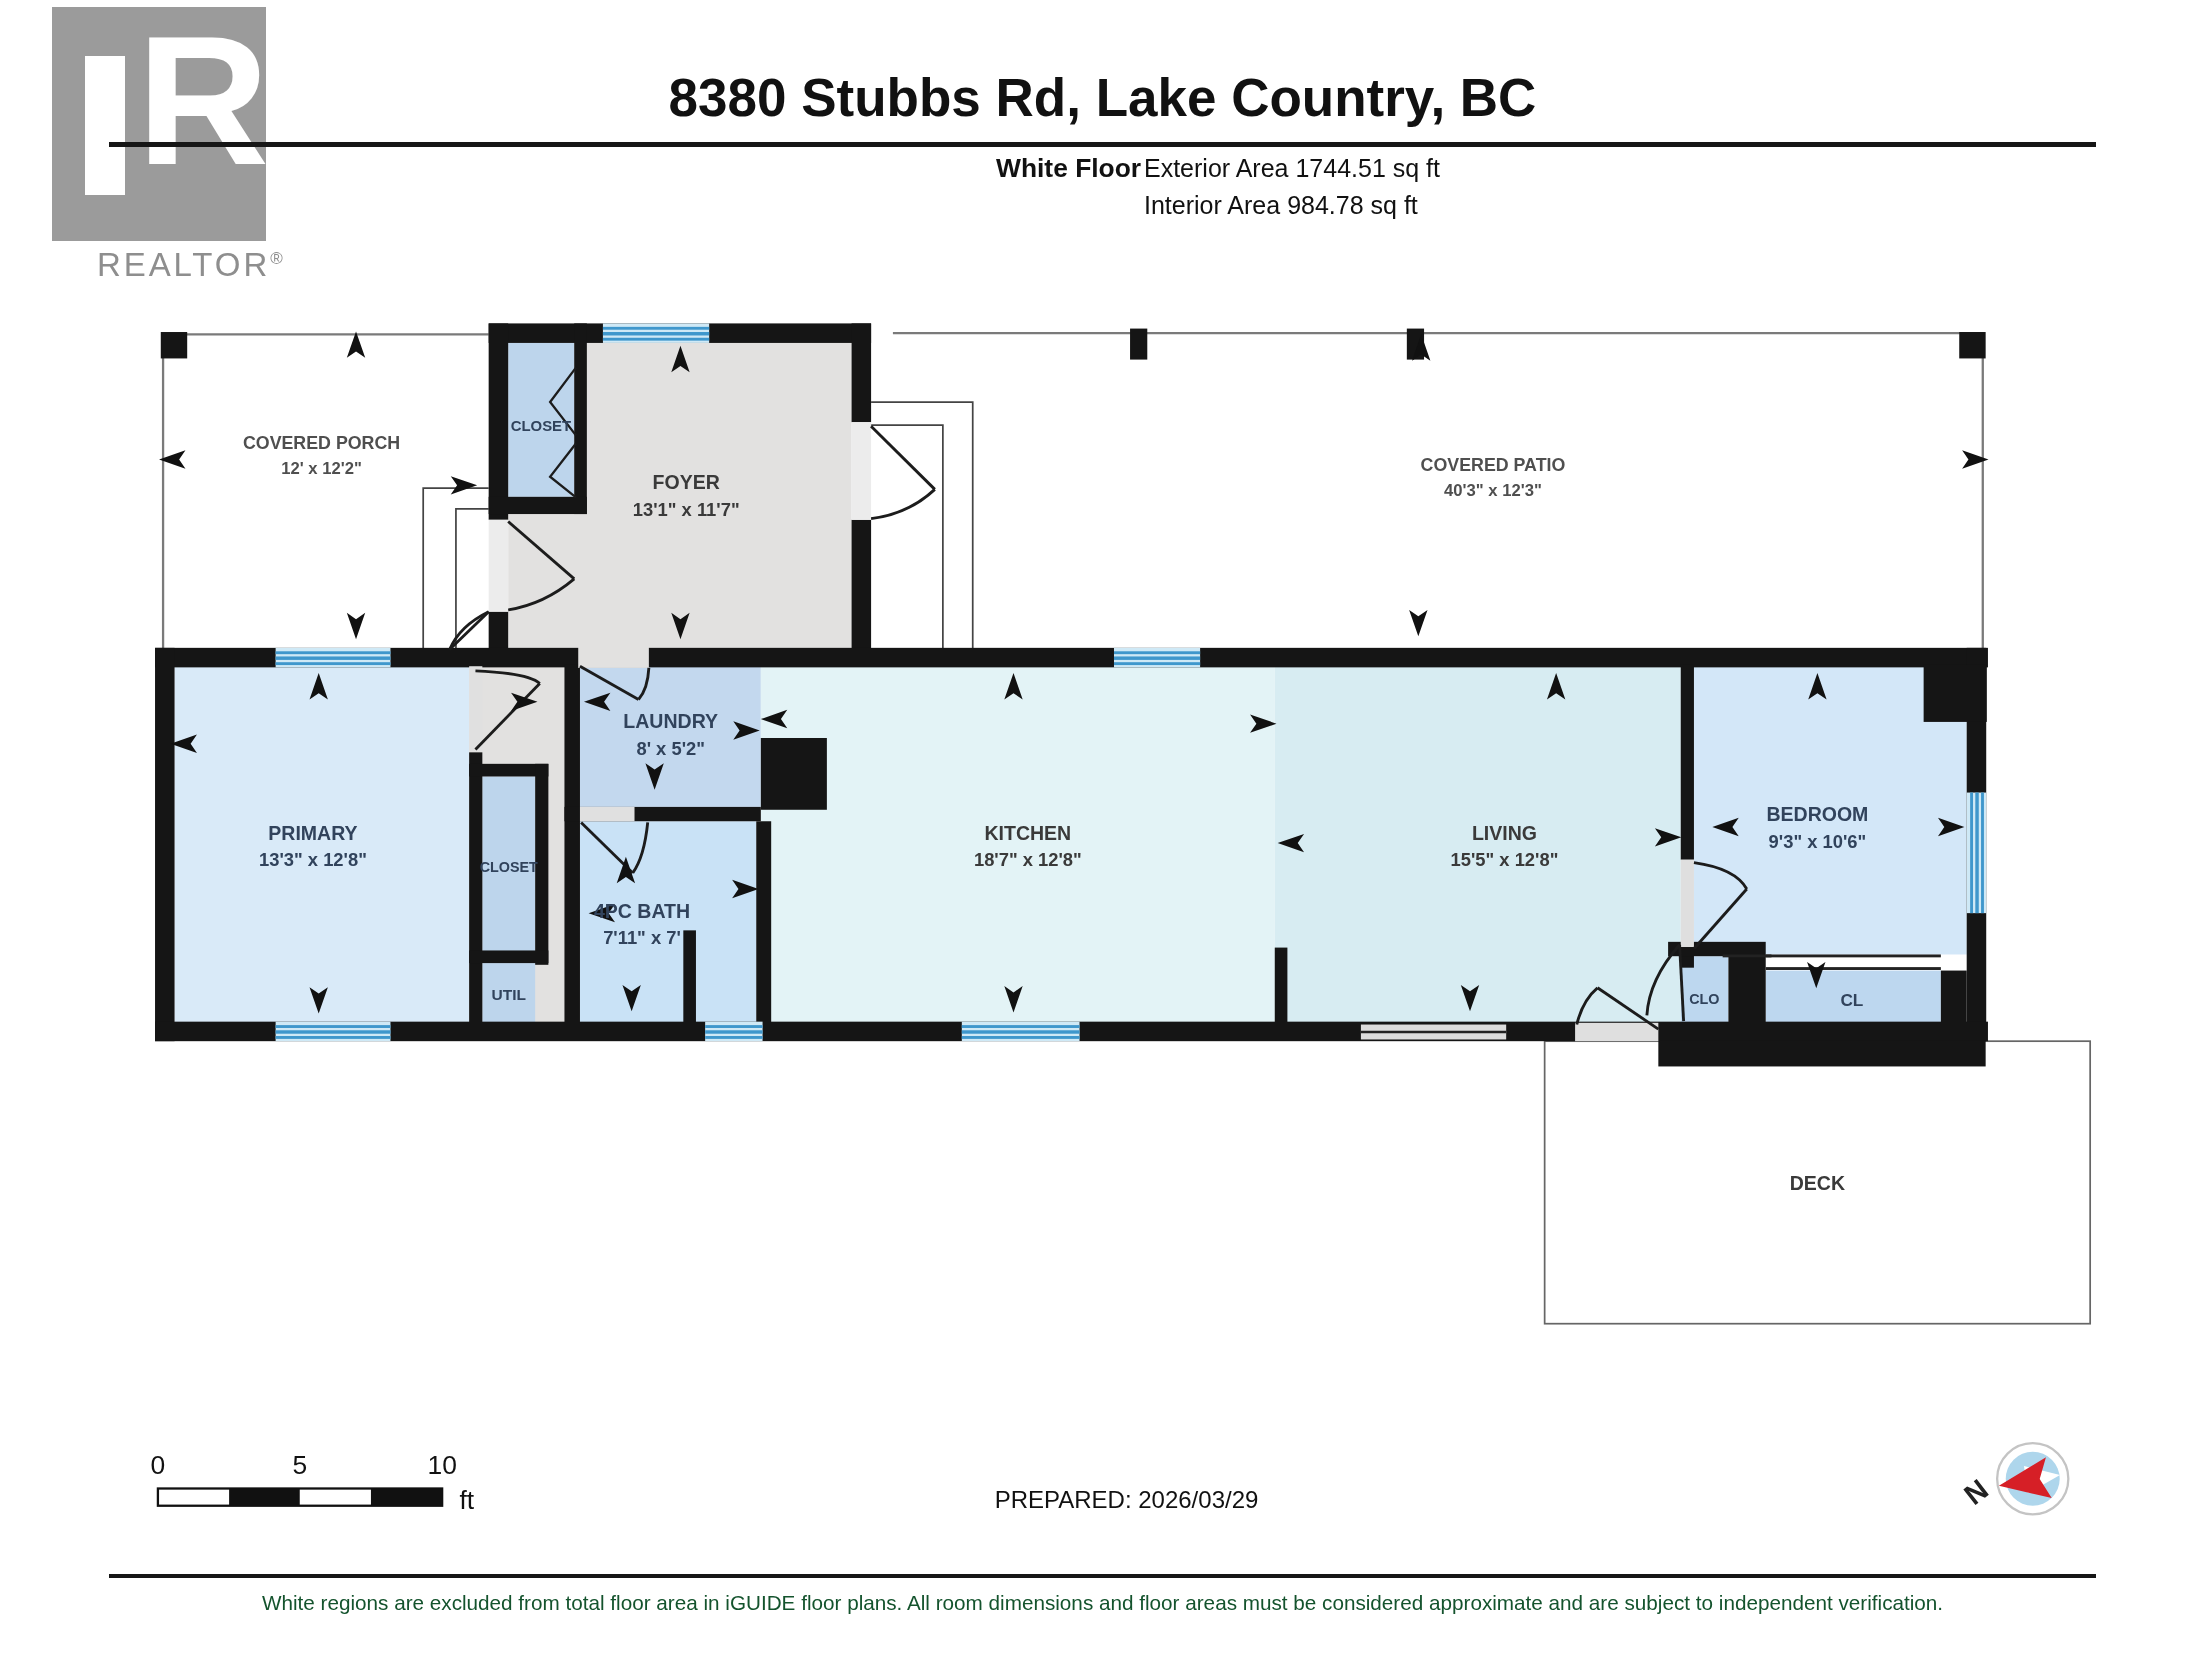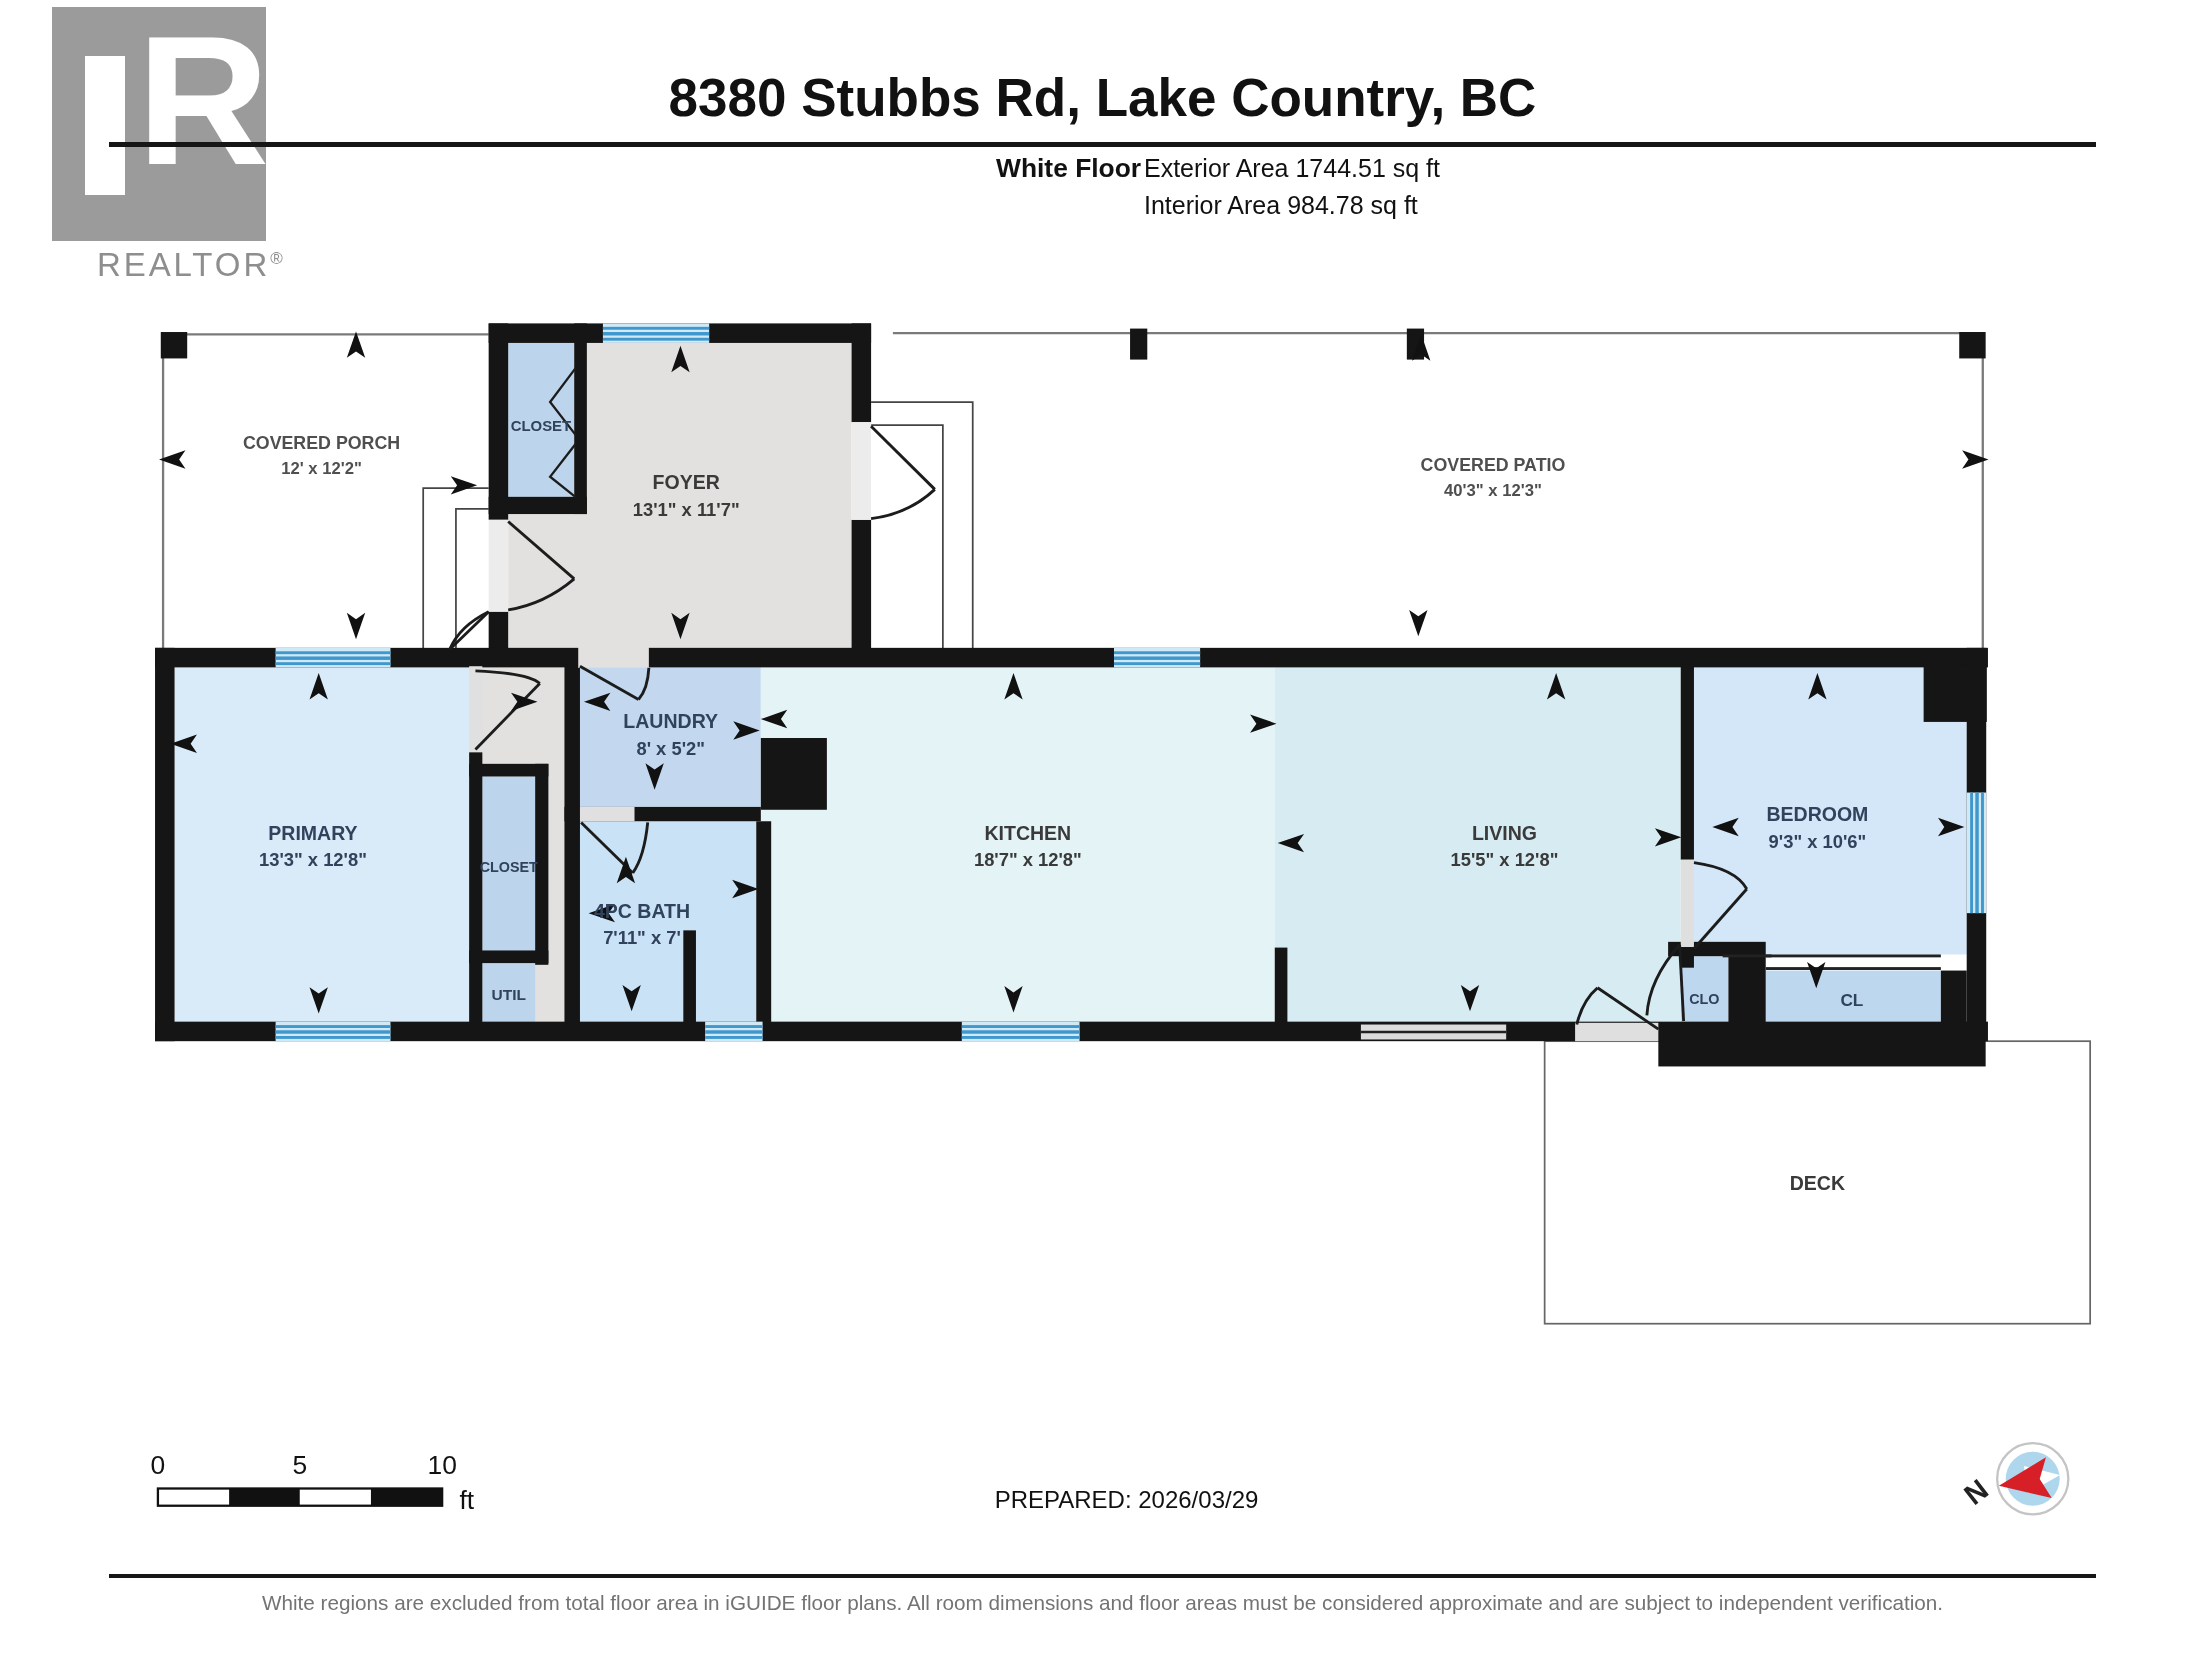--- a/index.html
+++ b/index.html
@@ -11,21 +11,21 @@
   #logo .rglyph{position:absolute;left:85px;top:-16px;font-size:183px;font-weight:bold;color:#ffffff;line-height:1.2;}
   #logo-caption{left:51px;top:246px;font-size:33px;color:#8e8e8e;letter-spacing:2.9px;z-index:1;margin-left:46px;}
   #logo-caption sup{font-size:17px;}
   #title{left:0;top:67px;width:100%;text-align:center;font-size:53px;font-weight:bold;letter-spacing:0px;z-index:2;}
   #hrule{left:109px;top:142px;width:1987px;height:5.2px;background:#161616;z-index:3;}
   #floor-label{left:996px;top:153px;font-size:26.4px;font-weight:bold;}
   #ext-area{left:1144px;top:154px;font-size:25px;}
   #int-area{left:1144px;top:191px;font-size:25px;text-align:right;}
   #prepared{left:0;top:1486px;width:100%;text-align:center;font-size:24px;padding-left:24px;}
   #footer-rule{left:109px;top:1574px;width:1987px;height:4px;background:#161616;}
-  #disclaimer{left:0;top:1591px;width:100%;text-align:center;font-size:20.7px;color:#737373;}
+  #disclaimer{left:0;top:1591px;width:100%;text-align:center;font-size:20.7px;color:#14532d;}
   svg text{font-family:"Liberation Sans", sans-serif;}
   .lbl-navy{fill:#31435c;font-weight:bold;}
   .lbl-dark{fill:#3a3a3a;font-weight:bold;}
   .lbl-gray{fill:#4f4f4f;font-weight:bold;}
 </style>
 </head>
 <body>
 
 <div class="abs" id="logo">
   <div class="bar"></div>

